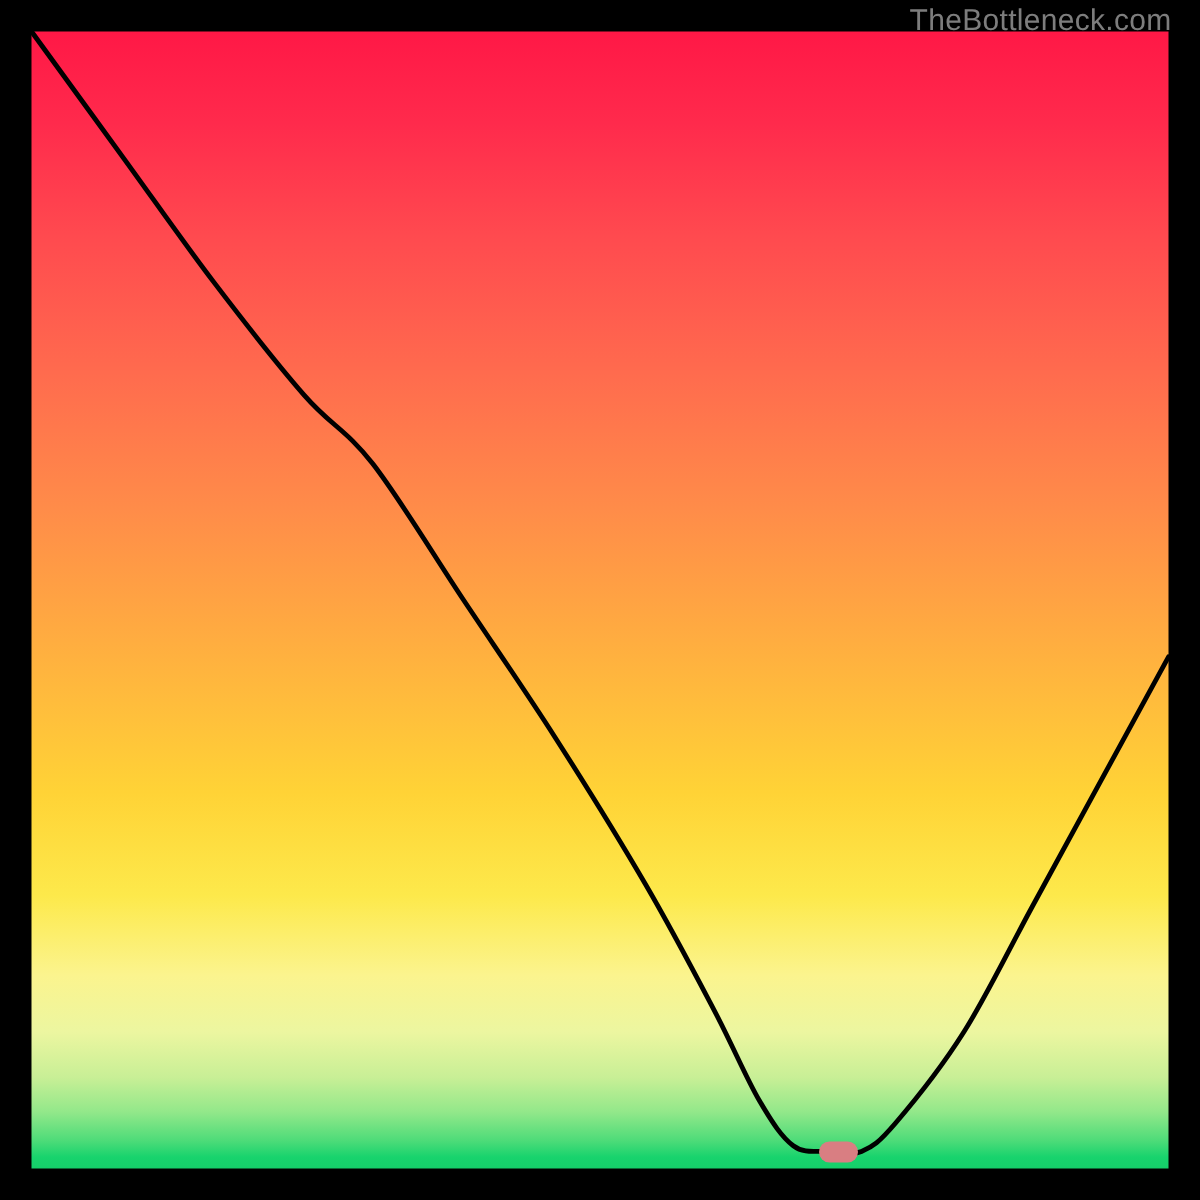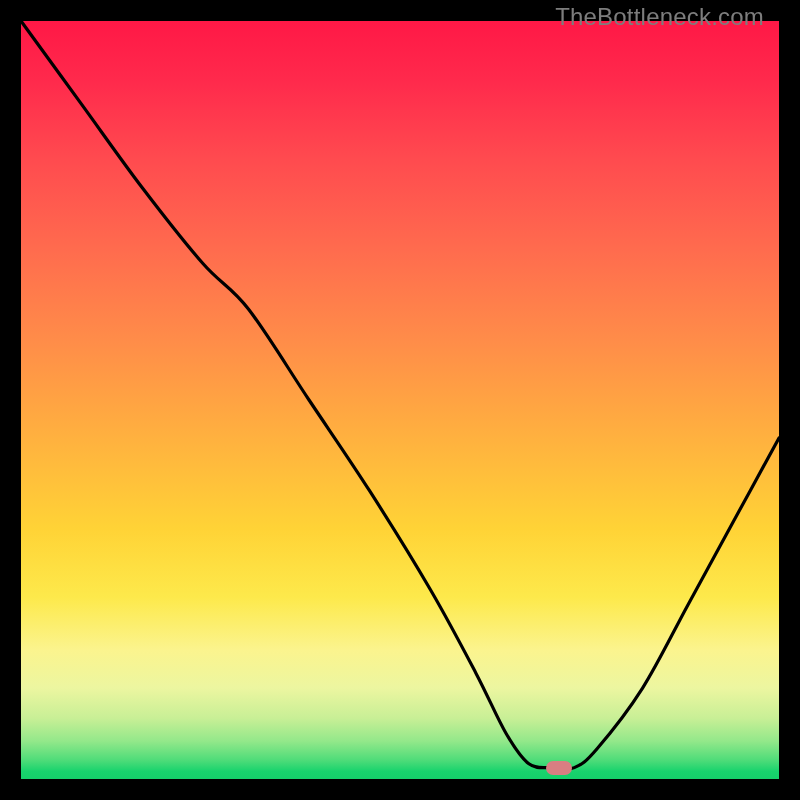--- a/index.html
+++ b/index.html
@@ -39,23 +39,23 @@
       #c8ef96 92%,
       #93e88a 95%,
       #4fdc79 97.5%,
       #18d36d 99%,
       #15cf6a 100%
     );
   }
   .watermark {
     position: absolute;
     top: 3px;
-    right: 36px;
+    right: 19px;
     color: #7d7d7d;
-    font-size: 24px;
+    font-size: 20px;
     font-weight: 500;
     letter-spacing: 0.2px;
     user-select: none;
   }
   svg.curve {
     position: absolute;
     left: 0;
     top: 0;
     width: 758px;
     height: 758px;

